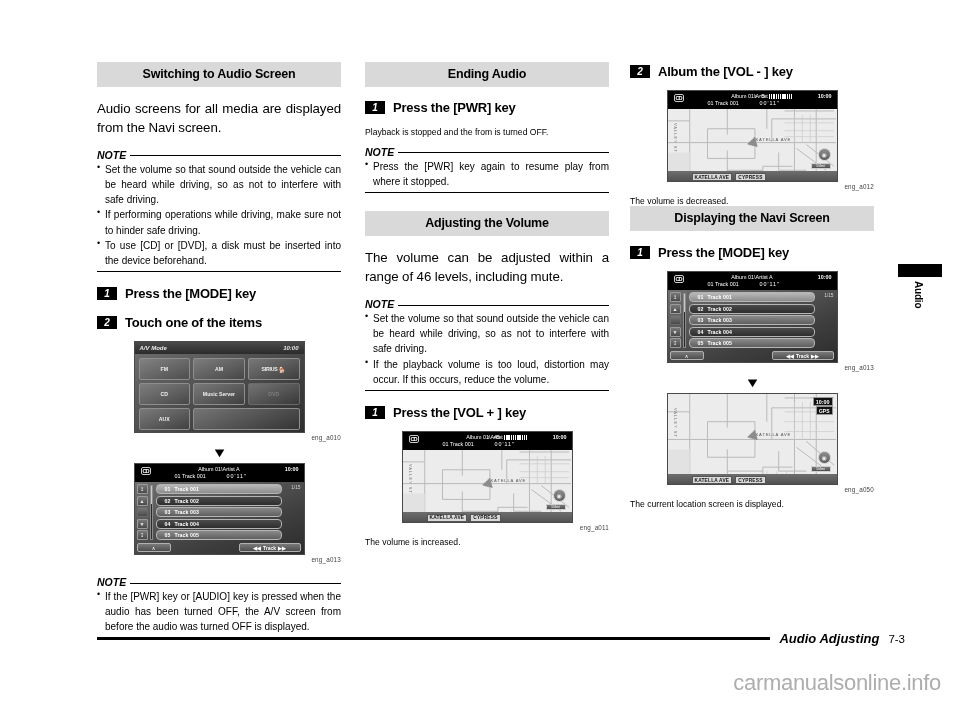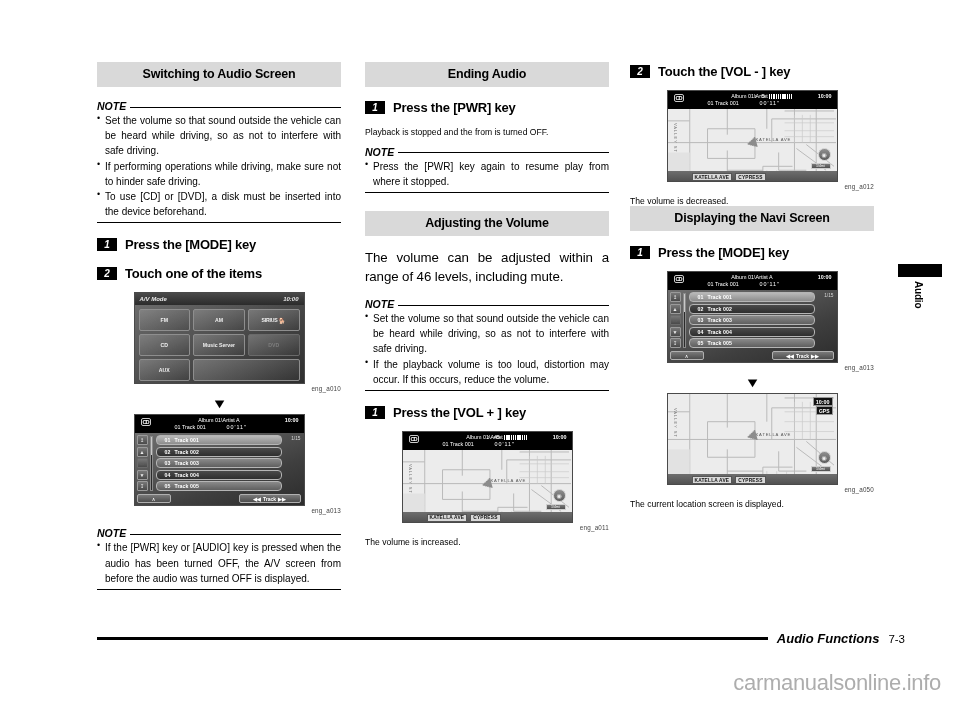--- a/index.html
+++ b/index.html
@@ -320,20 +320,21 @@
 </style>
 </head>
 <body>
 
 <div class="page">
 
   <div class="col col-1">
 
     <div class="sec-head">Switching to Audio Screen</div>
 
+    <p class="body-lg">Audio screens for all media are displayed from the Navi screen.</p>
 
     <div class="note-wrap">
       <div class="note-head">
         <span>NOTE</span>
         <span class="rule"></span>
       </div>
       <ul class="note-list">
         <li>Set the volume so that sound outside the vehicle can be heard while driving, so as not to interfere with safe driving.</li>
         <li>If performing operations while driving, make sure not to hinder safe driving.</li>
         <li>To use [CD] or [DVD], a disk must be inserted into the device beforehand.</li>
@@ -549,21 +550,21 @@
       </div>
     </div>
     <div class="fig-cap">eng_a011</div>
     <p class="fig-note">The volume is increased.</p>
   </div>
 
   <div class="col col-3">
 
     <div class="step" style="margin-top:2px;">
       <span class="step-num">2</span>
-      <span class="step-txt">Touch the [VOL - ] key</span>
+      <span class="step-txt">Album the [VOL - ] key</span>
     </div>
 
     <div class="dev dev-map">
       <div class="cd-head">
         <span class="cd-icon">CD</span>
         <span class="album">Album 01\Artist A</span>
         <span class="trk">01 Track 001</span>
         <span class="time">00'11"</span>
         <span class="volbars"></span>
         <span class="vol" style="right:72px;">5</span>
@@ -747,18 +748,18 @@
     <p class="fig-note">The current location screen is displayed.</p>
   </div>
 
   <div class="side-tab">
     <div class="blk"></div>
     <div class="lbl">Audio</div>
   </div>
 
   <div class="footer">
     <span class="rule"></span>
-    <span class="ttl">Audio Functions</span>
+    <span class="ttl">Audio Adjusting</span>
     <span class="pg">7-3</span>
   </div>
 
   <div class="watermark">carmanualsonline.info</div>
 </div>
 
 </body></html>

